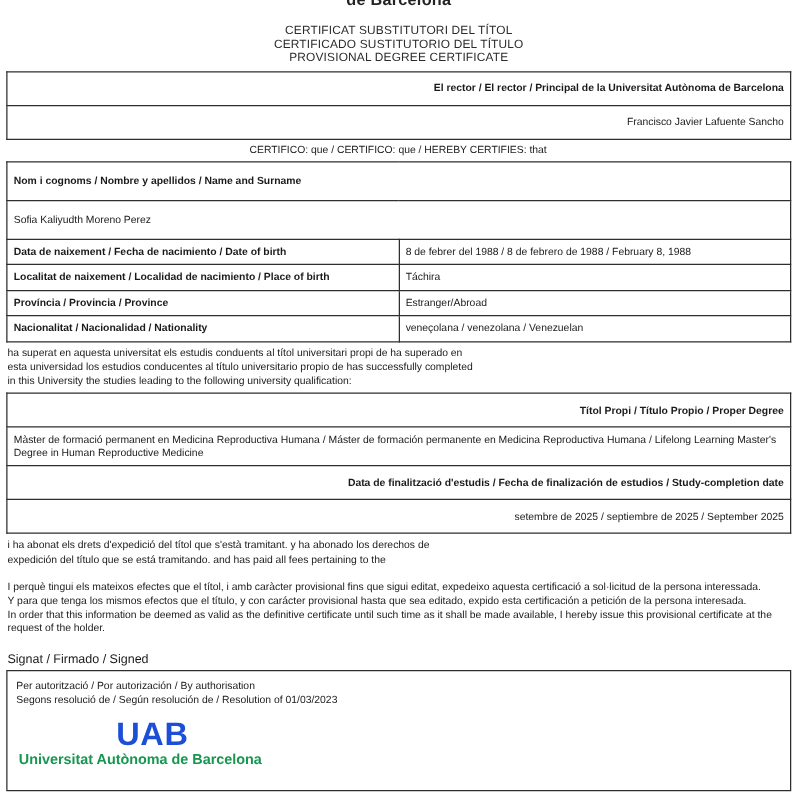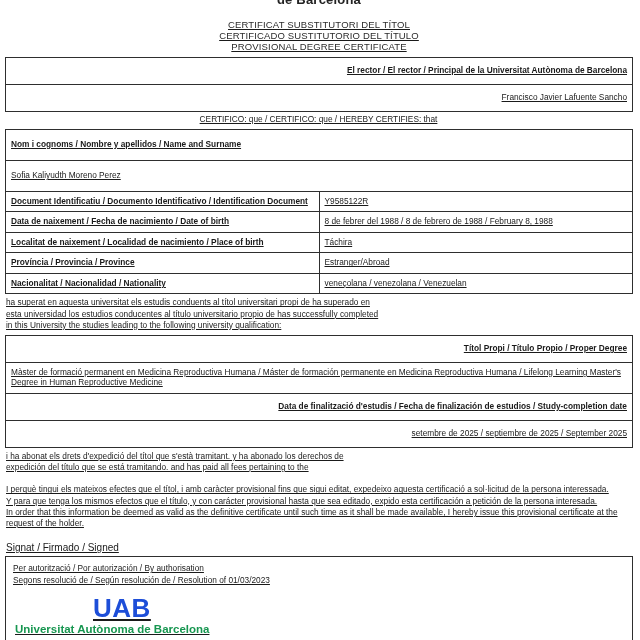--- a/index.html
+++ b/index.html
@@ -13,21 +13,20 @@
     font-family: "Liberation Sans", sans-serif;
     color: #1a1a1a;
     overflow: hidden;
   }
   .page {
     position: relative;
     width: 640px;
     height: 448px;
     box-sizing: border-box;
     padding: 0 7px 0 5px;
-    text-decoration: underline;
   }
 
   
   .inst-header {
     text-align: center;
     font-size: 13px;
     font-weight: bold;
     color: #232323;
     height: 9px;
     line-height: 9px;
@@ -154,24 +153,20 @@
 
   <table class="tbl">
     <tbody>
         <tr class="row-xtall">
       <td class="lbl" colspan="2">Nom i cognoms / Nombre y apellidos / Name and Surname</td>
     </tr>
     <tr class="row-xtall">
       <td class="val" colspan="2">Sofia Kaliyudth Moreno Perez</td>
     </tr>
     <tr>
-      <td class="lbl col-l">Document Identificatiu / Documento Identificativo / Identification Document</td>
-      <td class="val col-r">Y9585122R</td>
-    </tr>
-    <tr>
       <td class="lbl col-l">Data de naixement / Fecha de nacimiento / Date of birth</td>
       <td class="val col-r">8 de febrer del 1988 / 8 de febrero de 1988 / February 8, 1988</td>
     </tr>
     <tr>
       <td class="lbl col-l">Localitat de naixement / Localidad de nacimiento / Place of birth</td>
       <td class="val col-r">Táchira</td>
     </tr>
     <tr>
       <td class="lbl col-l">Província / Provincia / Province</td>
       <td class="val col-r">Estranger/Abroad</td>

